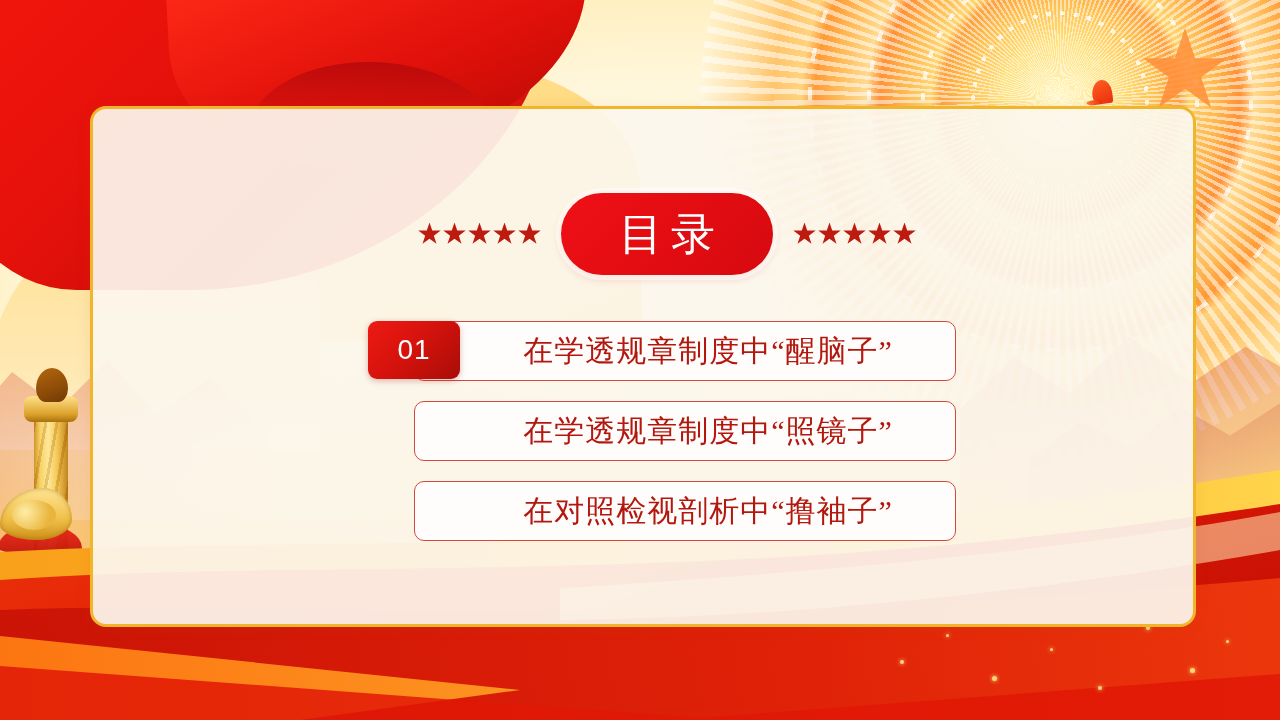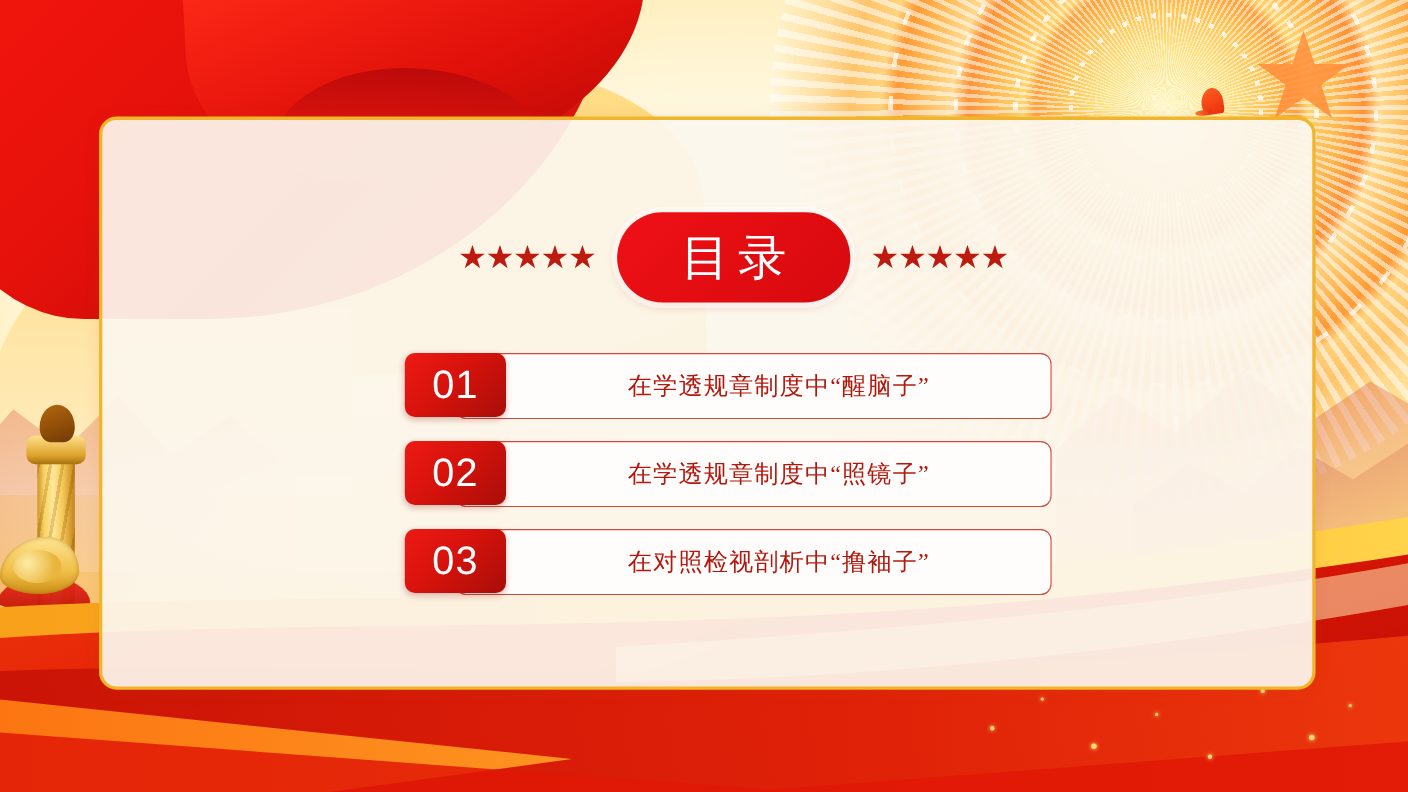--- a/index.html
+++ b/index.html
@@ -223,31 +223,31 @@
     width: 588px; height: 58px;
   }
   .toc-body {
     position: absolute; left: 46px; top: 0; right: 0; height: 58px;
     background: #fffdfb;
     border: 1.6px solid #d4483c;
     border-radius: 10px;
     display: flex; align-items: center; justify-content: center;
   }
   .toc-label {
-    color: #b3180f; font-size: 22px; letter-spacing: 1px;
+    color: #b3180f; font-size: 30px; letter-spacing: 1px;
     font-family: "Liberation Serif", "DejaVu Serif", serif;
     padding-left: 46px;
   }
   .toc-num {
     position: relative; z-index: 2;
     width: 92px; height: 58px;
     background: linear-gradient(135deg, #ed1a13 0%, #d5120c 48%, #a80d08 100%);
     border-radius: 9px;
     display: flex; align-items: center; justify-content: center;
-    color: #fff; font-size: 36px; letter-spacing: 1px;
+    color: #fff; font-size: 28px; letter-spacing: 1px;
     font-family: "Liberation Sans", "DejaVu Sans", sans-serif;
     box-shadow: 0 2px 6px rgba(150,15,8,.28);
   }
 </style>
 </head>
 <body>
 
 <div id="slide">
 
   <div class="bg-base"></div>
@@ -350,25 +350,23 @@
         <div class="toc-body">
           <span class="toc-label">在学透规章制度中“醒脑子”</span>
         </div>
         <div class="toc-num">01</div>
       </div>
 
       <div class="toc-item">
         <div class="toc-body">
           <span class="toc-label">在学透规章制度中“照镜子”</span>
         </div>
-        <div class="toc-num">02</div>
       </div>
 
       <div class="toc-item">
         <div class="toc-body">
           <span class="toc-label">在对照检视剖析中“撸袖子”</span>
         </div>
-        <div class="toc-num">03</div>
       </div>
 
     </div>
   </div>
 </div>
 
 </body></html>

